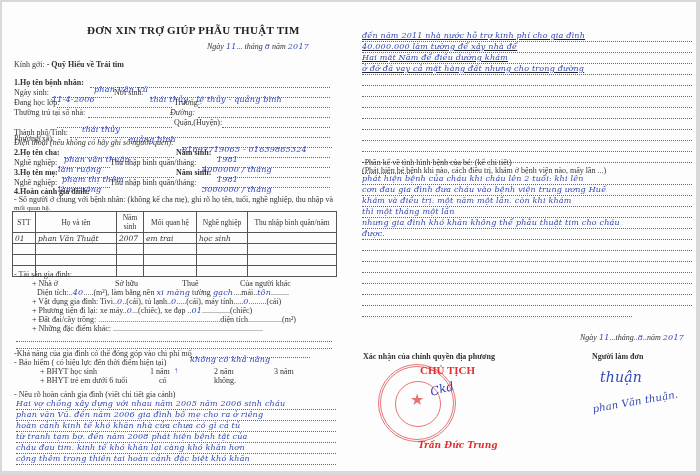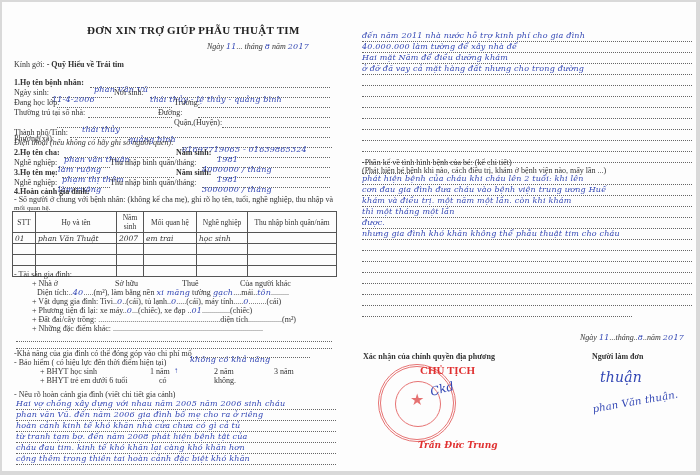--- a/index.html
+++ b/index.html
@@ -49,21 +49,21 @@
   <div class="abs t" style="left:112px;top:86px;">Nơi sinh:</div>
   <div class="abs dots" style="left:148px;top:86px;width:180px;"><span class="hw">thái thủy - lệ thủy - quảng bình</span></div>
 
   <div class="abs t" style="left:12px;top:96px;">Đang học lớp:</div>
   <div class="abs dots" style="left:55px;top:96px;width:115px;"></div>
   <div class="abs t" style="left:172px;top:96px;">Trường:</div>
   <div class="abs dots" style="left:196px;top:96px;width:132px;"></div>
 
   <div class="abs t" style="left:12px;top:106px;">Thường trú tại số nhà:</div>
   <div class="abs dots" style="left:86px;top:106px;width:84px;"></div>
-  <div class="abs t" style="left:156px;top:106px;">Đường:</div>
+  <div class="abs t" style="left:168px;top:106px;font-style:italic;">Đường:</div>
   <div class="abs dots" style="left:196px;top:106px;width:132px;"></div>
 
   <div class="abs t" style="left:12px;top:132px;">Phường(xã):</div>
   <div class="abs dots" style="left:55px;top:116px;width:115px;"><span class="hw" style="margin-left:25px;">thái thủy</span></div>
   <div class="abs t" style="left:172px;top:116px;">Quận,(Huyện):</div>
   <div class="abs dots" style="left:220px;top:116px;width:108px;"></div>
 
   <div class="abs t" style="left:12px;top:126px;">Thành phố/Tỉnh:</div>
   <div class="abs dots" style="left:68px;top:126px;width:260px;"><span class="hw" style="margin-left:58px;">quảng bình</span></div>
 
@@ -186,21 +186,21 @@
   <div class="abs t" style="left:12px;top:388px;">- Nêu rõ hoàn cảnh gia đình (viết chi tiết gia cảnh)</div>
   <div class="abs" style="left:14px;top:397px;width:320px;">
     <div class="dots hw" style="height:10px;">Hai vợ chồng xây dựng với nhau năm 2005 năm 2006 sinh cháu</div>
     <div class="dots hw" style="height:10px;">phan văn Vũ. đến năm 2006 gia đình bố mẹ cho ra ở riêng</div>
     <div class="dots hw" style="height:10px;">hoàn cảnh kinh tế khó khăn nhà cửa chưa có gì cả tủ</div>
     <div class="dots hw" style="height:10px;">từ tranh tạm bợ. đến năm 2008 phát hiện bệnh tật của</div>
     <div class="dots hw" style="height:10px;">cháu đau tim. kinh tế khó khăn lại càng khó khăn hơn</div>
     <div class="dots hw" style="height:10px;">cộng thêm trong thiên tai hoàn cảnh đặc biệt khó khăn</div>
   </div>
 
-  <div class="abs" style="left:360px;top:29px;width:330px;">
+  <div class="abs" style="left:360px;top:29px;width:330px;text-decoration:underline;">
     <div class="dots hw" style="height:10px;">đến năm 2011 nhà nước hỗ trợ kinh phí cho gia đình</div>
     <div class="dots hw" style="height:10px;">40.000.000 làm tường để xây nhà để</div>
     <div class="dots hw" style="height:10px;">Hai mặt Năm để điều dưỡng khám</div>
     <div class="dots hw" style="height:10px;">ở đỡ đã vay cả mặt hàng đất nhưng cho trong đường</div>
     <div class="dots" style="height:10px;"></div>
     <div class="dots" style="height:10px;"></div>
     <div class="dots" style="height:10px;"></div>
     <div class="dots" style="height:10px;"></div>
     <div class="dots" style="height:10px;"></div>
     <div class="dots" style="height:10px;"></div>
@@ -209,22 +209,22 @@
     <div class="dots" style="height:10px;width:50px;"></div>
   </div>
 
   <div class="abs t" style="left:360px;top:156px;">-Phần kể về tình hình bệnh của bé: (kể chi tiết)</div>
   <div class="abs t" style="left:360px;top:164px;">(Phát hiện bé bệnh khi nào, cách điều trị, khám ở bệnh viện nào, mấy lần ...)</div>
   <div class="abs" style="left:360px;top:172px;width:330px;">
     <div class="dots hw" style="height:10px;">phát hiện bệnh của cháu khi cháu lên 2 tuổi: khi lên</div>
     <div class="dots hw" style="height:10px;">cơn đau gia đình đưa cháu vào bệnh viện trung ương Huế</div>
     <div class="dots hw" style="height:10px;">khám và điều trị. một năm một lần. còn khi khám</div>
     <div class="dots hw" style="height:10px;">thì một tháng một lần</div>
+    <div class="dots hw" style="height:10px;">nhưng gia đình khó khăn không thể phẫu thuật tim cho cháu</div>
     <div class="dots hw" style="height:10px;">được.</div>
-    <div class="dots hw" style="height:10px;">nhưng gia đình khó khăn không thể phẫu thuật tim cho cháu</div>
     <div class="dots" style="height:10px;"></div>
     <div class="dots" style="height:10px;"></div>
     <div class="dots" style="height:10px;"></div>
     <div class="dots" style="height:10px;"></div>
     <div class="dots" style="height:10px;"></div>
     <div class="dots" style="height:10px;"></div>
     <div class="dots" style="height:10px;width:270px;"></div>
   </div>
 
 

